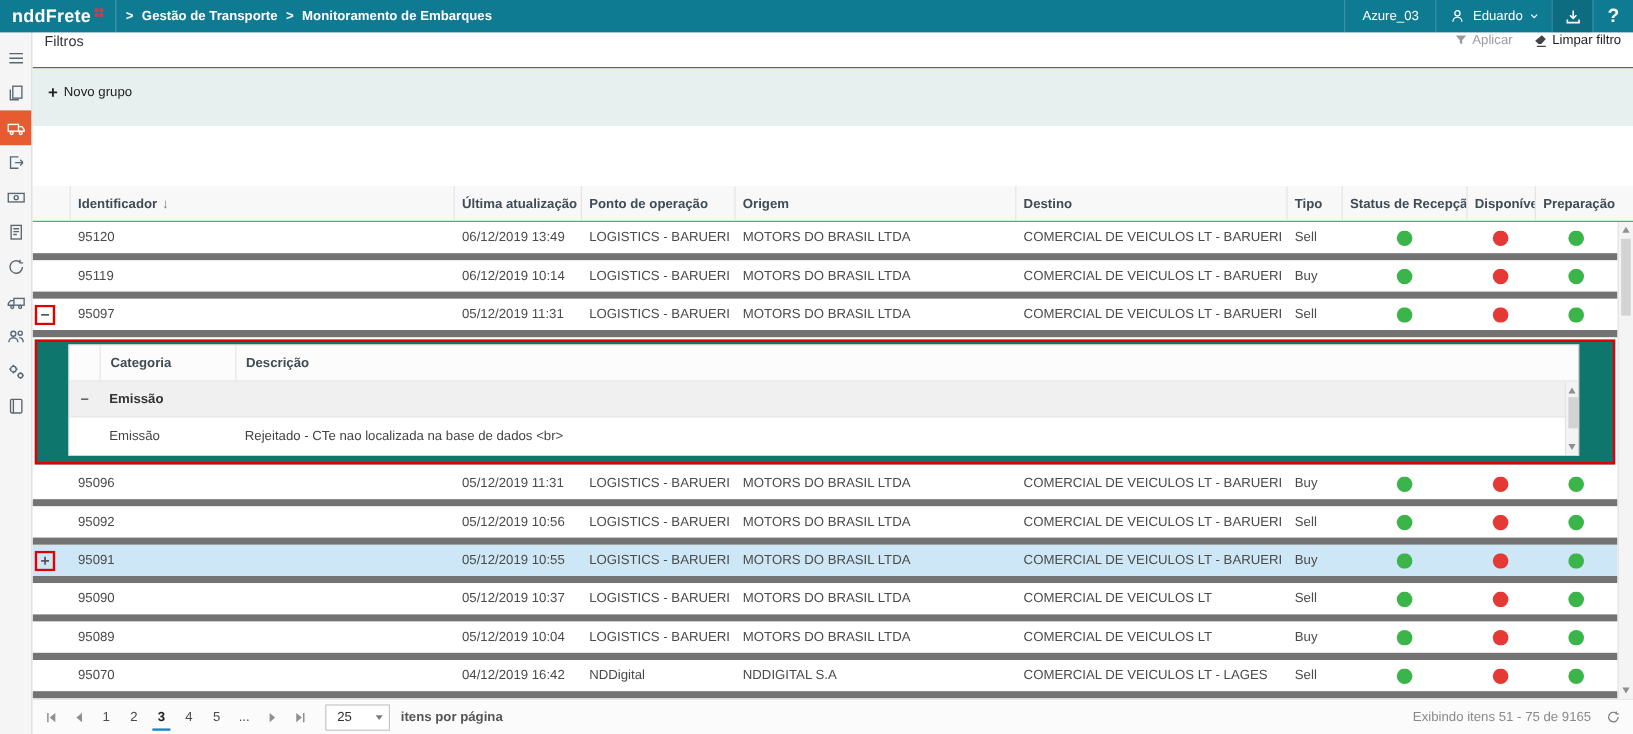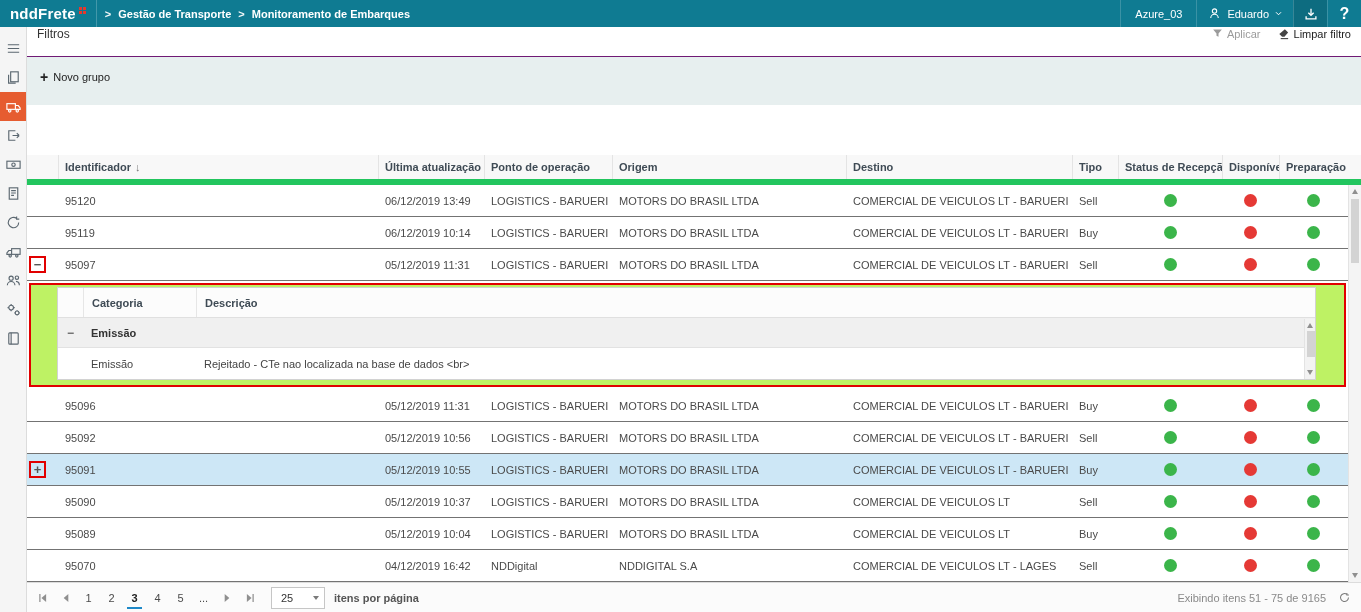--- a/index.html
+++ b/index.html
@@ -47,43 +47,43 @@
   .f-clear { color:#222; }
 
   .groups-panel { height:48px; flex:none; background:#e7efef; padding:8px 13px; }
   .new-group { display:inline-flex; align-items:center; gap:5px; color:#222; cursor:pointer; margin-top:5px; }
   .new-group .plus { font-size:14px; font-weight:bold; line-height:1; }
 
   .spacer { height:50px; flex:none; background:#fff; }
 
   
   .cols { display:grid; grid-template-columns:31px 320px 106px 128px 234px 226px 46px 104px 57px minmax(0,1fr); }
-  .grid-header { height:30px; flex:none; background:#f8f8f8; border-bottom:6px solid #22c55e; padding-right:13px; }
+  .grid-header { height:30px; flex:none; background:#f8f8f8; border-bottom:1px solid #22c55e; padding-right:13px; }
   .hcell { display:flex; align-items:center; padding:0 6px; font-weight:bold; color:#3f4b55;
     white-space:nowrap; overflow:hidden; border-left:1px solid #e4e4e4; height:100%; cursor:pointer; }
   .hcell:first-child { border-left:none; }
   .sort-arrow { margin-left:4px; color:#777; font-weight:normal; }
 
   .grid-body { flex:1; position:relative; padding-right:13px; background:#fff; overflow:hidden; }
-  .row { height:32px; border-bottom:1px solid #737373; align-items:center; cursor:pointer; background:#fff; }
+  .row { height:32px; border-bottom:6px solid #737373; align-items:center; cursor:pointer; background:#fff; }
   .row.selected { background:var(--selected-row-bg,#cde7f6); }
   .cell { padding:0 7px; white-space:nowrap; overflow:hidden; color:#4a4a4a; }
   .c-exp { padding:0 0 0 1px; display:flex; align-items:center; }
   .c-dot { text-align:center; }
   .dot { display:inline-block; width:13px; height:13px; border-radius:50%; vertical-align:middle; }
   .dot.green { background:var(--status-green,#3bb54a); }
   .dot.red { background:var(--status-red,#e53935); }
 
   .annot { display:inline-flex; align-items:center; justify-content:center;
     border:2px solid var(--annotation-red,#e10000); padding:0 2px; margin-left:1px; min-width:17px; height:17px; }
   .expander { background:none; border:none; font:inherit; font-size:13px; font-weight:bold; color:#555;
     line-height:1; cursor:pointer; padding:0; }
 
   
-  .detail-annot { border:2px solid var(--annotation-red,#e10000); margin:2px 2px 3px 2px; background:#bef264; }
+  .detail-annot { border:2px solid var(--annotation-red,#e10000); margin:2px 2px 3px 2px; background:#0f766e; }
   .detail-inner { padding:2px 28px 5px 26px; }
   .dgrid { border:1px solid #d2d2d2; position:relative; background:#fff; }
   .dcols { display:grid; grid-template-columns:25px 113px minmax(0,1fr); }
   .d-head { height:30px; background:#fcfcfc; border-bottom:1px solid #e0e0e0; font-weight:bold; color:#3f4b55; }
   .d-head .d-cell { border-left:1px solid #e6e6e6; }
   .d-head .d-ind { border-left:none; }
   .d-group { height:30px; background:#f0f0f0; border-bottom:1px solid #e2e2e2; font-weight:bold; color:#333; cursor:pointer; }
   .d-row { height:31px; background:#fff; }
   .d-cell { display:flex; align-items:center; padding:0 8px; white-space:nowrap; overflow:hidden; }
   .d-ind { padding:0 0 0 9px; }

